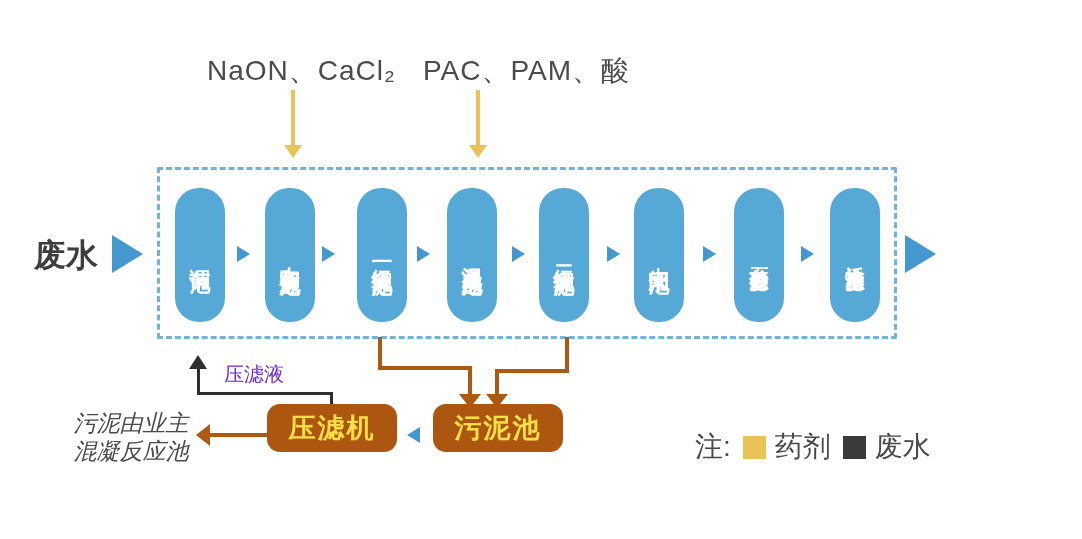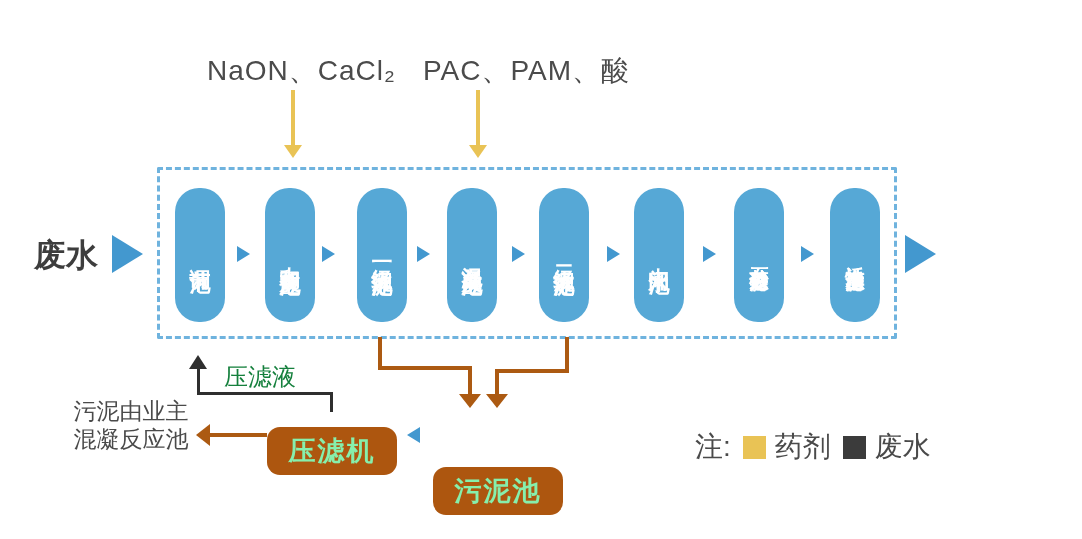--- a/index.html
+++ b/index.html
@@ -13,21 +13,21 @@
   .abs{position:absolute;}
   
   .chem-label{
     font-size:28px;color:#4b4b4b;letter-spacing:1px;white-space:nowrap;
     text-align:center;
   }
   .big-label{
     font-size:32px;font-weight:600;color:#3d3d3d;white-space:nowrap;
   }
   .small-label{
-    font-size:24px;color:#15803d;white-space:nowrap;
+    font-size:20px;color:#6d28d9;white-space:nowrap;
   }
   .note-label{
     font-size:23px;color:#4a4a4a;line-height:28px;text-align:center;width:140px;
   }
   
   .dashed-box{
     left:157px;top:167px;width:740px;height:172px;
     border:3px dashed #6fb3de;border-radius:2px;box-sizing:border-box;
   }
   
@@ -51,24 +51,24 @@
   .tri-up-black{border-left:9px solid transparent;border-right:9px solid transparent;border-bottom:14px solid #2f2f2f;}
   .tri-down-brown{border-left:11px solid transparent;border-right:11px solid transparent;border-top:14px solid #ac5a12;}
   .tri-left-brown{border-top:11px solid transparent;border-bottom:11px solid transparent;border-right:14px solid #ac5a12;}
   
   .seg{position:absolute;}
   .seg-yellow{background:#e9c355;}
   .seg-black{background:#2f2f2f;}
   .seg-brown{background:#ac5a12;}
   
   .tank{
-    top:427px;width:130px;height:48px;
+    top:404px;width:130px;height:48px;
     background:#ad560f;border-radius:13px;
     display:flex;align-items:center;justify-content:center;
-    color:#86efac;font-weight:bold;font-size:27px;letter-spacing:2px;
+    color:#fde047;font-weight:bold;font-size:27px;letter-spacing:2px;
   }
   
   .legend{
     left:695px;top:433px;height:28px;
     display:flex;align-items:center;
     font-size:28px;color:#4a4a4a;white-space:nowrap;
   }
   .legend-item{display:flex;align-items:center;margin-left:12px;}
   .legend-swatch{width:23px;height:23px;margin-right:9px;}
 </style>
@@ -135,28 +135,28 @@
   <div class="seg seg-brown" style="left:495px;top:369px;width:4px;height:26px;"></div>
   <div class="abs tri tri-down-brown" style="left:486px;top:394px;"></div>
 
   <div class="seg seg-black" style="left:330px;top:393px;width:3px;height:19px;"></div>
   <div class="seg seg-black" style="left:197px;top:392px;width:136px;height:3px;"></div>
   <div class="seg seg-black" style="left:197px;top:369px;width:3px;height:24px;"></div>
   <div class="abs tri tri-up-black" style="left:189px;top:355px;"></div>
   <div class="abs small-label" style="left:224px;top:361px;">压滤液</div>
 
   <div class="abs tank" style="left:267px;">压滤机</div>
-  <div class="abs tank" style="left:433px;margin-top:40px;">污泥池</div>
+  <div class="abs tank" style="left:433px;">污泥池</div>
 
   <div class="abs tri tri-left-small" style="left:407px;top:427px;"></div>
 
   <div class="seg seg-brown" style="left:209px;top:433px;width:58px;height:4px;"></div>
   <div class="abs tri tri-left-brown" style="left:196px;top:424px;"></div>
 
-  <div class="abs note-label" style="left:61px;top:397px;">
+  <div class="abs note-label" style="left:61px;top:409px;font-style:italic;">
     <div>污泥由业主</div>
     <div>混凝反应池</div>
   </div>
 
   <div class="abs legend">
     <span>注:</span>
     <span class="legend-item">
       <span class="legend-swatch" style="background-color: rgb(233, 195, 85);"></span>
       <span>药剂</span>
     </span>

